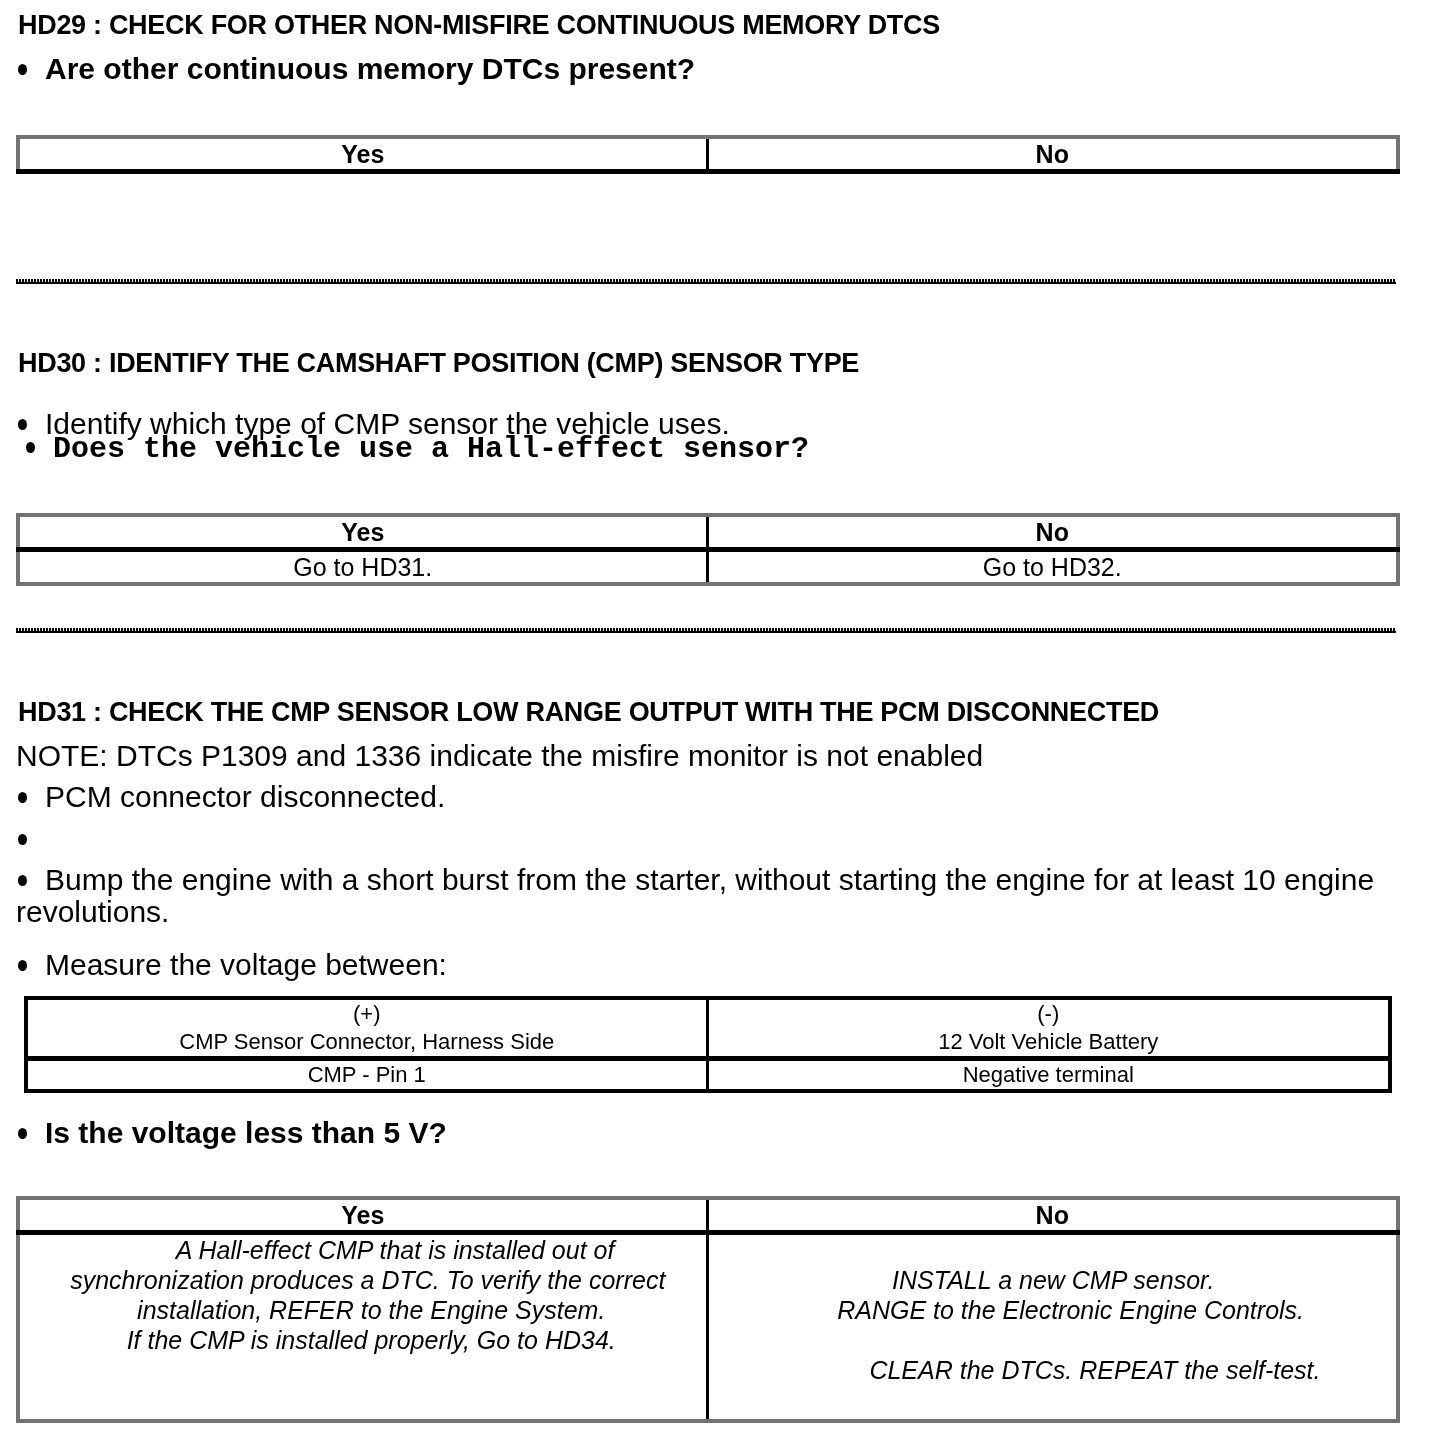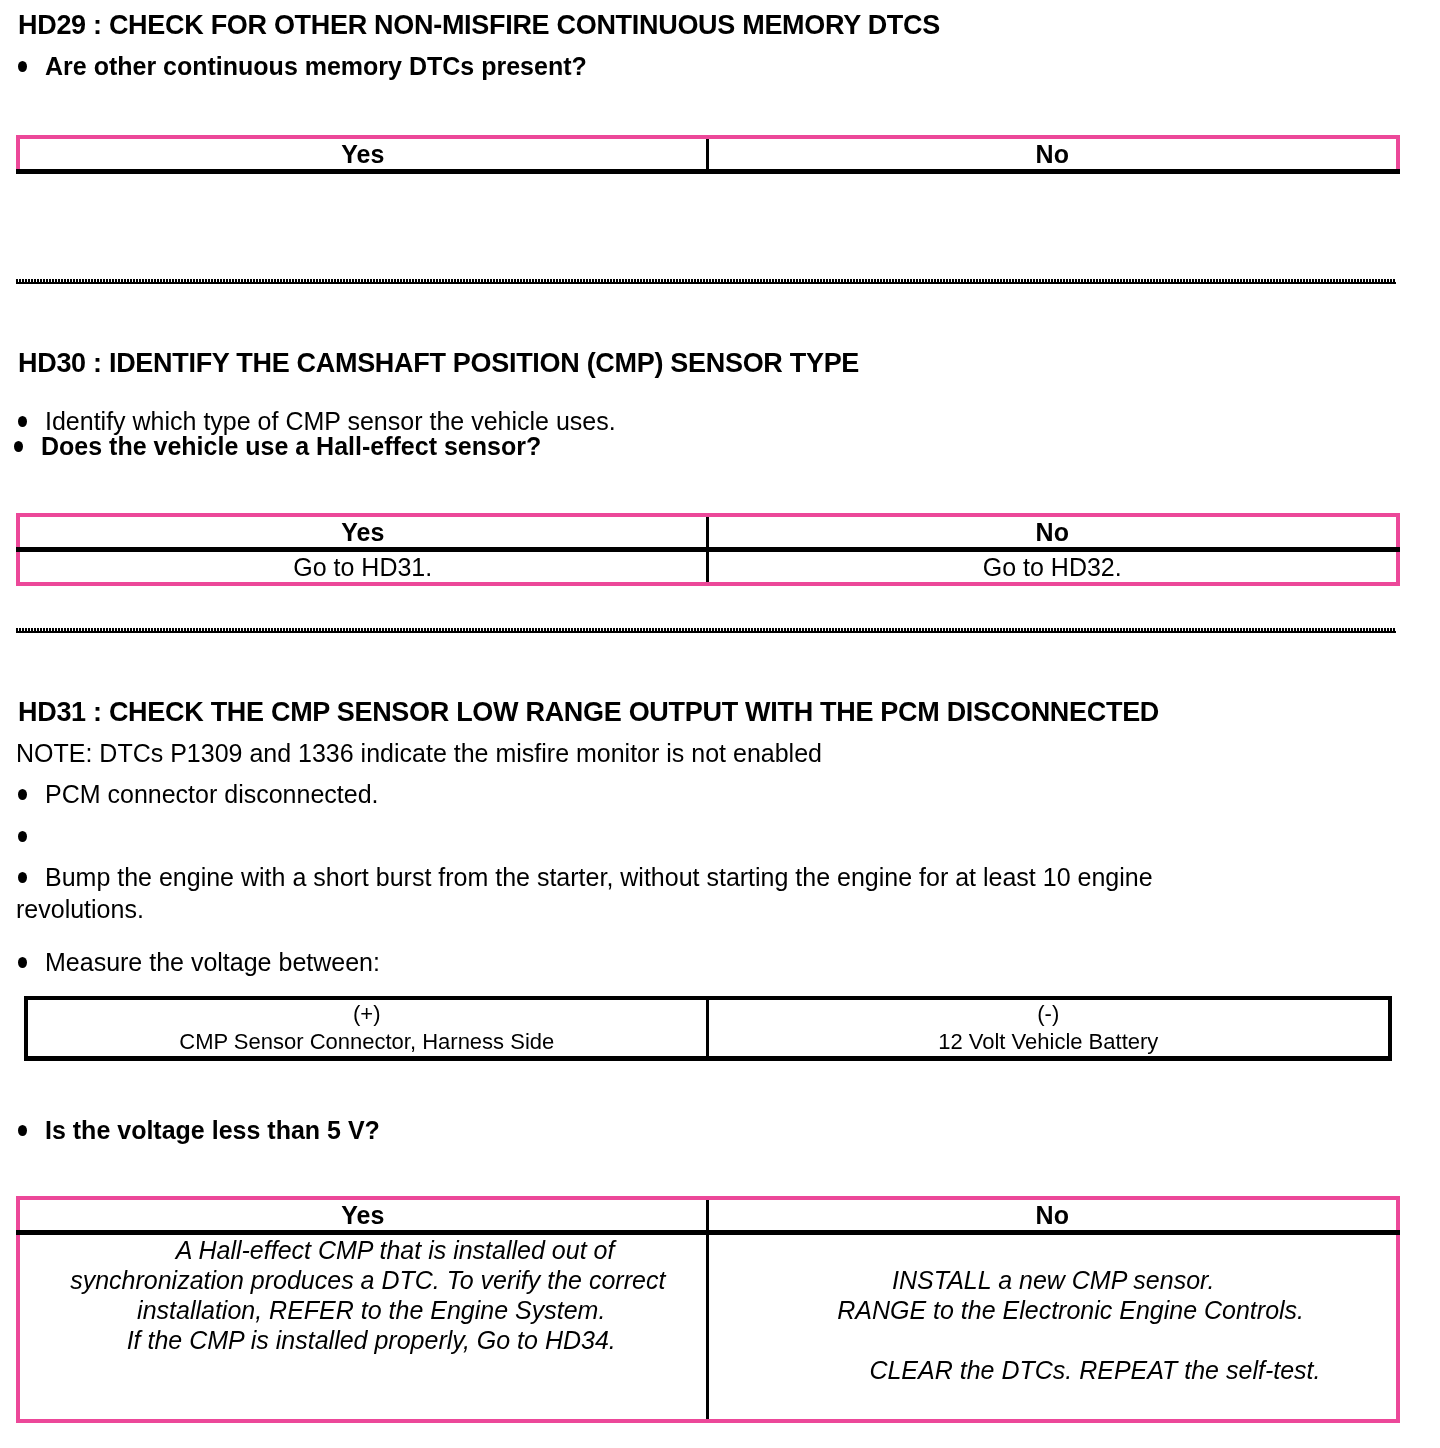--- a/index.html
+++ b/index.html
@@ -2,24 +2,24 @@
 <html><head>
 <meta charset="utf-8">
 <style>
   html, body { margin: 0; padding: 0; background: #ffffff; }
   body {
     width: 1440px; height: 1448px; position: relative; overflow: hidden;
     font-family: "Liberation Sans", sans-serif; color: #000;
   }
   .abs { position: absolute; }
   .heading { font-weight: bold; font-size: 27px; letter-spacing: -0.3px; white-space: nowrap; }
-  .line { font-size: 25px; white-space: nowrap; }
+  .line { font-size: 30px; white-space: nowrap; }
   .line.bold { font-weight: bold; }
   .bullet { display: inline-block; width: 9px; height: 11px; background: #000; border-radius: 50%; margin-right: 18px; vertical-align: middle; position: relative; top: -2px; }
-  table.dt { position: absolute; border-collapse: collapse; border: 4px solid #ec4899; table-layout: fixed; }
+  table.dt { position: absolute; border-collapse: collapse; border: 4px solid #737373; table-layout: fixed; }
   table.dt td { border: 3px solid #000; font-size: 25px; text-align: center; padding: 0; line-height: 30px; vertical-align: middle; }
   table.dt td.hd { font-weight: bold; height: 30px; border-bottom-width: 5px; }
   table.dt td.left { text-align: left; }
   .sep { position: absolute; left: 16px; width: 1380px; height: 5px;
     background: repeating-linear-gradient(90deg, #000 0 2px, #fff 2px 3px);
     border-bottom: 2px solid #000; box-sizing: border-box; }
   .cell-pre { white-space: pre; text-align: center; display: block; font-style: italic; }
   table.meas { position: absolute; border-collapse: collapse; border: 4px solid #000; table-layout: fixed; }
   table.meas td { border: 3px solid #000; font-size: 22px; text-align: center; padding: 0; line-height: 28px; }
   table.meas tr.top td { border-bottom-width: 5px; }
@@ -44,21 +44,21 @@
   </tr>
 </tbody>
   </table>
 
 <div class="sep" style="top:279px;"></div>
 
 <div class="abs heading" style="left:18px; top:348px;">HD30 : IDENTIFY THE CAMSHAFT POSITION (CMP) SENSOR TYPE</div>
 <div class="abs line" style="left:18px; top:391px;margin-top:16px;">
   <span class="bullet"></span><span>Identify which type of CMP sensor the vehicle uses.</span>
 </div>
-<div class="abs line bold" style="left:14px; top:432px;">
+<div class="abs line bold" style="left:26px; top:432px;font-family:Liberation Mono, monospace;">
   <span class="bullet"></span><span>Does the vehicle use a Hall-effect sensor?</span>
 </div>
 
 <table class="dt" style="left:16px; top:513px; width:1380px;">
   <colgroup>
       <col style="width:689px">
       <col style="width:691px">
     </colgroup>
   <tbody>
       <tr>
@@ -99,20 +99,24 @@
       <tr class="top">
     <td>
       <div>(+)</div>
       <div>CMP Sensor Connector, Harness Side</div>
     </td>
     <td>
       <div>(-)</div>
       <div>12 Volt Vehicle Battery</div>
     </td>
   </tr>
+  <tr>
+    <td>CMP - Pin 1</td>
+    <td>Negative terminal</td>
+  </tr>
 </tbody>
   </table>
 
 <div class="abs line bold" style="left:18px; top:1116px;">
   <span class="bullet"></span><span>Is the voltage less than 5 V?</span>
 </div>
 
 <table class="dt" style="left:16px; top:1196px; width:1380px;">
   <colgroup>
       <col style="width:689px">

